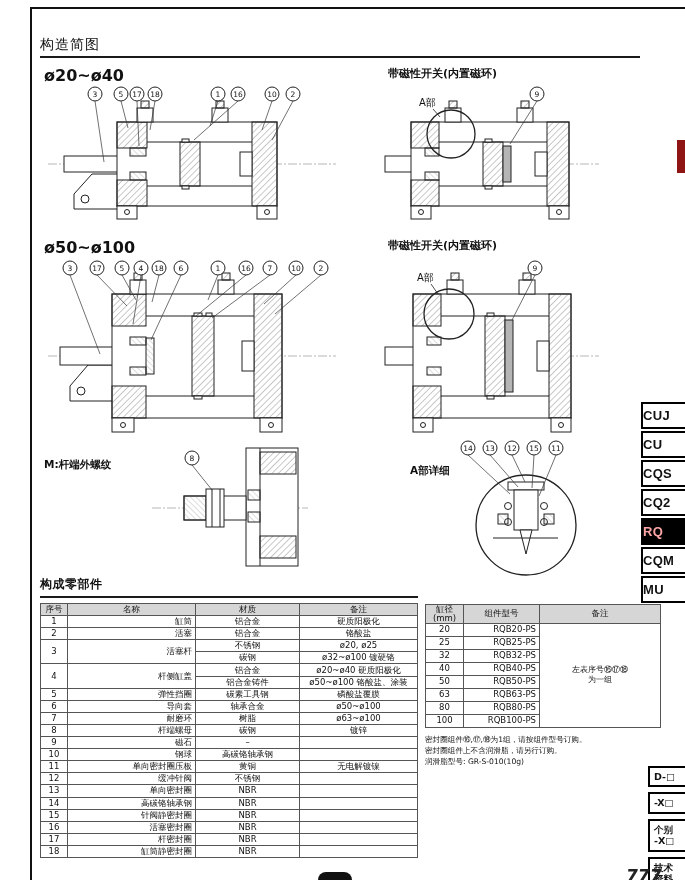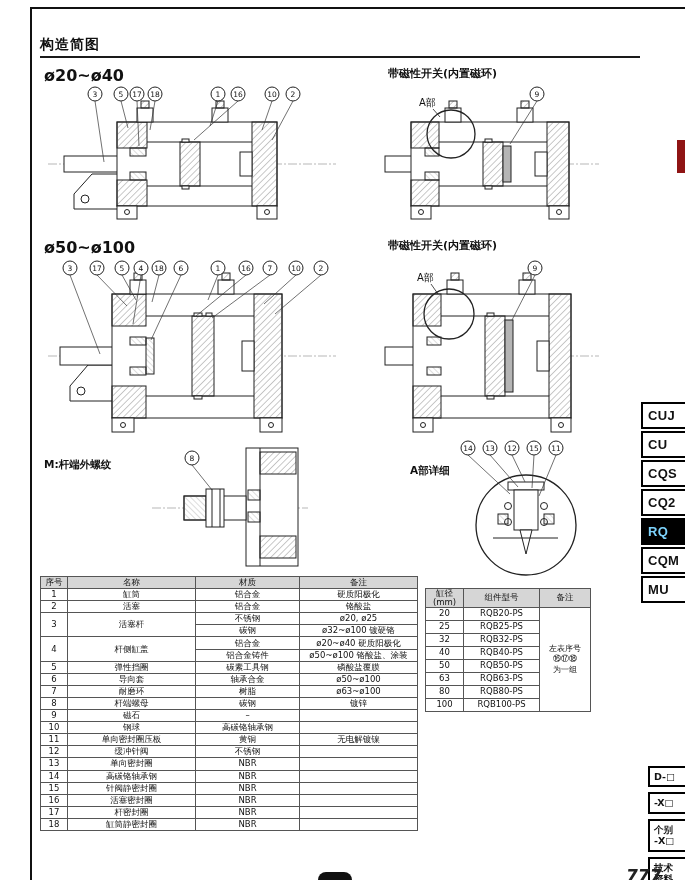--- a/index.html
+++ b/index.html
@@ -1,39 +1,39 @@
 <!DOCTYPE html>
 <html><head>
 <meta charset="utf-8">
 <style>
   *{margin:0;padding:0;box-sizing:border-box}
   html,body{background:#fff}
   body{font-family:"DejaVu Sans","Liberation Sans",sans-serif;color:#111}
   .page{position:relative;width:685px;height:880px;background:#fff;overflow:hidden}
   .abs{position:absolute}
   .rule{background:#111}
-  .h-main{font-size:14px;font-weight:bold;letter-spacing:1px}
+  .h-main{font-size:14px;font-weight:normal;letter-spacing:1px}
   .h-underline{border-bottom:2px solid #1a1a1a}
   .h-sub{font-size:16px;font-weight:bold}
   .h-sw{font-size:11px;font-weight:bold}
   .lbl{font-size:10.5px;font-weight:bold}
   .sec-title{font-size:12px;font-weight:bold;padding-bottom:3px;border-bottom:2px solid #1a1a1a;margin-bottom:5px;letter-spacing:0.5px}
   table.tbl{border-collapse:collapse;font-size:8.5px;background:#fff;width:100%}
   table.tbl th,table.tbl td{border:1px solid #555;padding:0 3px;text-align:center;height:12.1px;line-height:1.05}
   table.tbl th{background:#d6d6d6;font-weight:normal;white-space:pre-line}
-  table.tbl td.nm{text-align:center}
+  table.tbl td.nm{text-align:right}
   table.tbl td.bore{font-weight:normal}
   table.tbl td.note-cell{white-space:pre-line;font-size:8px;line-height:1.3}
   #seal-table th,#seal-table td{height:13px}
   .notes{font-size:7.6px;line-height:1.45;margin-top:6px}
   #sidebar-tabs{position:absolute;right:0;top:402px;width:44px}
   .model-tab{height:27px;margin-bottom:2px;border:2px solid #000;border-right:none;background:#fff;
-    font-weight:bold;font-size:13px;display:flex;align-items:center;padding-left:5px;
+    font-weight:bold;font-size:13px;display:flex;align-items:center;
     font-family:"Liberation Sans",sans-serif;letter-spacing:0.3px}
-  .model-tab.active{background:#000;color:#7dd3fc}
+  .model-tab.active{background:#000;color:#fca5a5}
   #corner-tabs{position:absolute;right:0;top:766px;width:37px}
   .corner-tab{border:2px solid #000;border-right:none;background:#fff;font-weight:bold;font-size:9.5px;
     padding:3px 2px 3px 4px;margin-bottom:5px;white-space:pre-line;line-height:1.2}
   .pagenum{font-size:17px;font-weight:bold;font-style:italic;color:#222}
   svg{overflow:visible}
   svg text{font-family:"DejaVu Sans","Liberation Sans",sans-serif}
 </style>
 </head>
 <body>
 
@@ -359,20 +359,21 @@
       <div class="model-tab">CUJ</div>
       <div class="model-tab">CU</div>
       <div class="model-tab">CQS</div>
       <div class="model-tab">CQ2</div>
       <div class="model-tab active">RQ</div>
       <div class="model-tab">CQM</div>
       <div class="model-tab">MU</div>
     </div>
 
   <div class="abs" style="left:40px;top:576px;width:378px">
+    <div class="sec-title">构成零部件</div>
     <table id="parts-table" class="tbl">
       <colgroup>
           <col style="width:27px">
           <col style="width:128px">
           <col style="width:104px">
           <col>
         </colgroup>
     <thead>
           <tr>
             <th>序号</th>
@@ -496,21 +497,21 @@
             <td>18</td>
             <td class="nm">缸筒静密封圈</td>
             <td>NBR</td>
             <td></td>
           </tr>
         </tbody>
       </table>
   </div>
 
   <div class="abs" style="left:425px;top:576px;width:216px">
-    <table id="seal-table" class="tbl" style="margin-top:12px;width:166px">
+    <table id="seal-table" class="tbl" style="margin-top:28px;width:236px">
       <colgroup>
           <col style="width:38px">
           <col style="width:76px">
           <col>
         </colgroup>
     <thead>
           <tr>
             <th>缸径
 (mm)</th>
             <th>组件型号</th>
@@ -547,20 +548,25 @@
           <tr>
             <td class="bore">80</td>
             <td class="nm">RQB80-PS</td>
           </tr>
           <tr>
             <td class="bore">100</td>
             <td class="nm">RQB100-PS</td>
           </tr>
         </tbody>
       </table>
+    <div id="seal-notes" class="notes">
+        <div>密封圈组件⑯,⑰,⑱为1组，请按组件型号订购。</div>
+        <div>密封圈组件上不含润滑脂，请另行订购。</div>
+        <div>润滑脂型号: GR-S-010(10g)</div>
+      </div>
   </div>
 
   <div id="corner-tabs">
       <div class="corner-tab">D-□</div>
       <div class="corner-tab">-X□</div>
       <div class="corner-tab">个别
 -X□</div>
       <div class="corner-tab">技术
 资料</div>
     </div>

